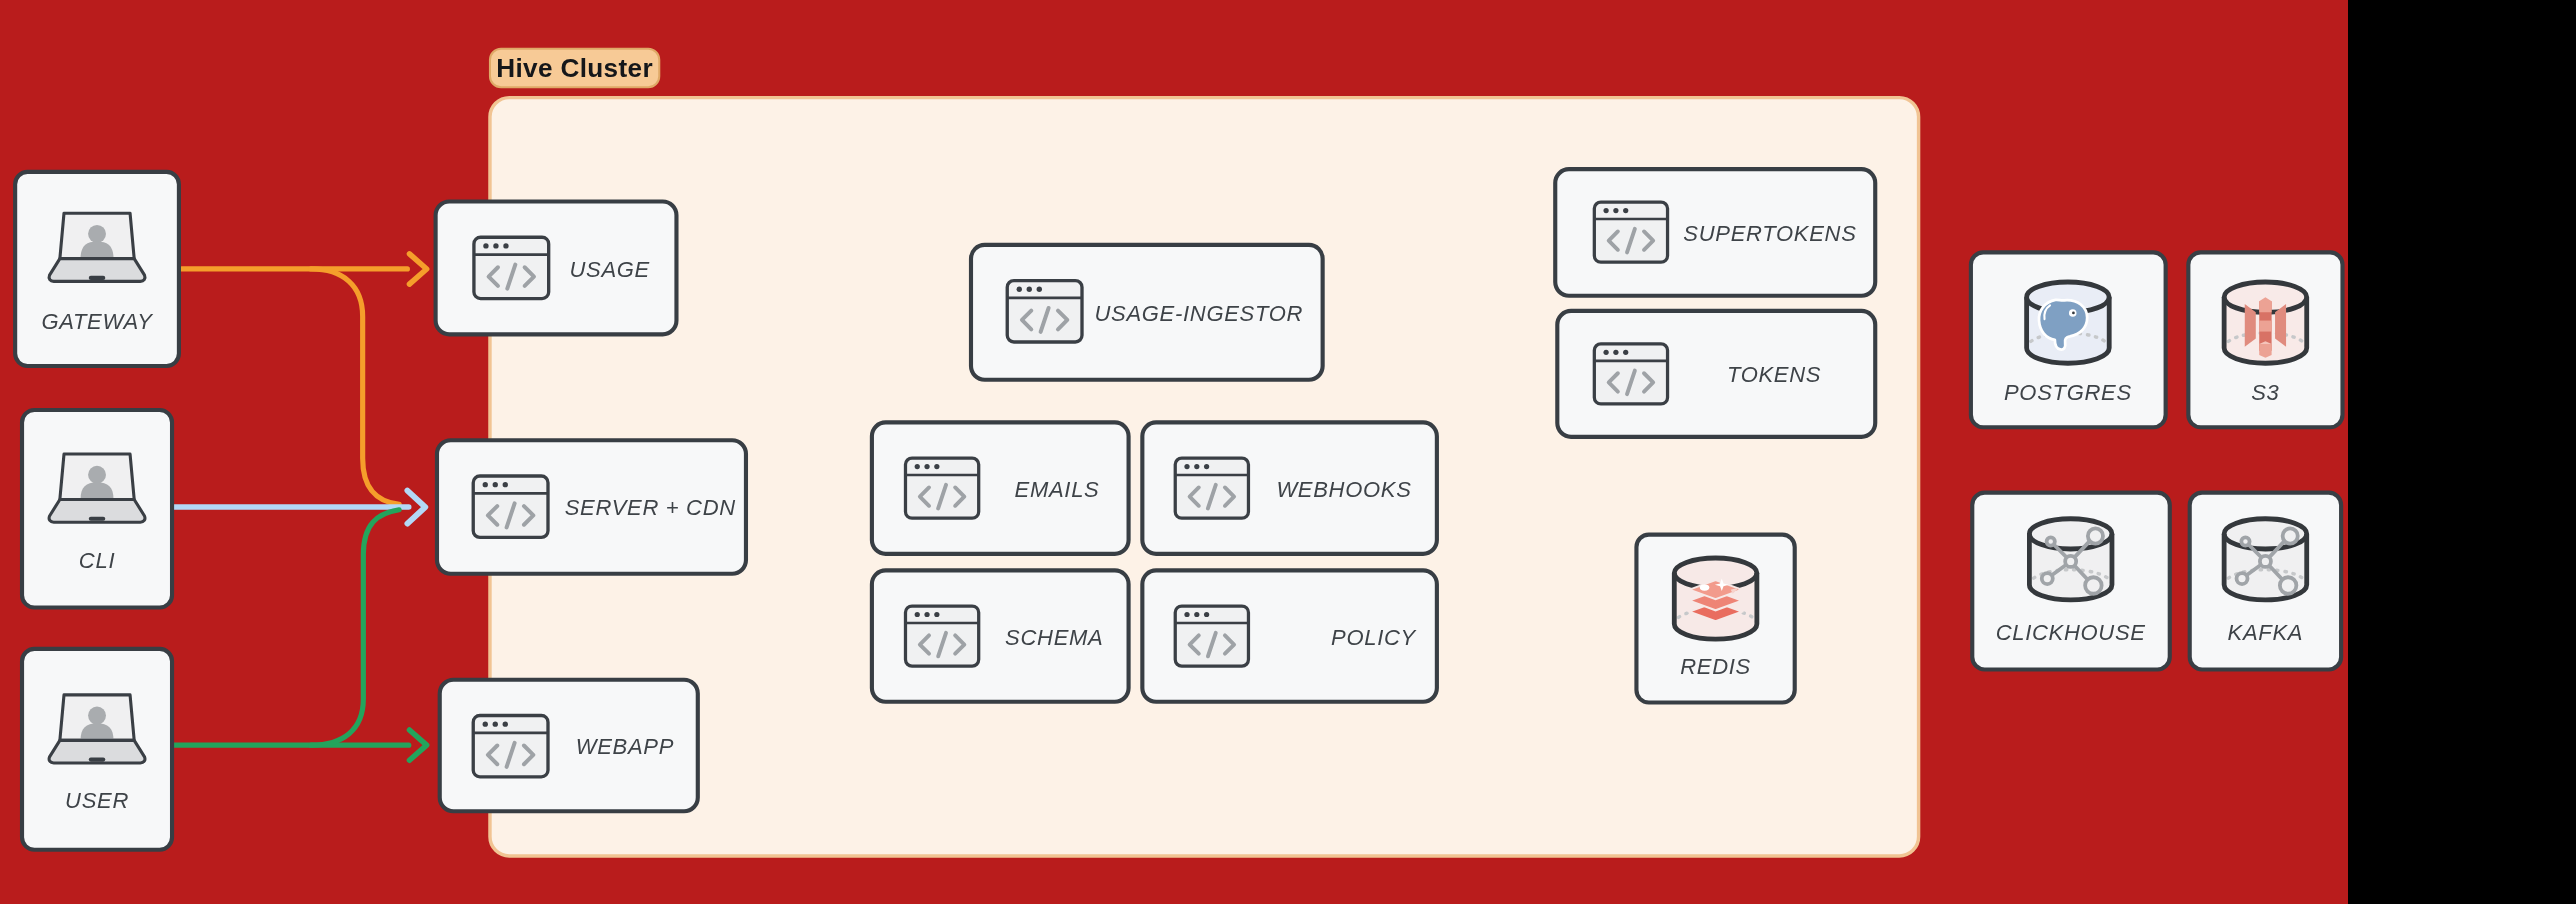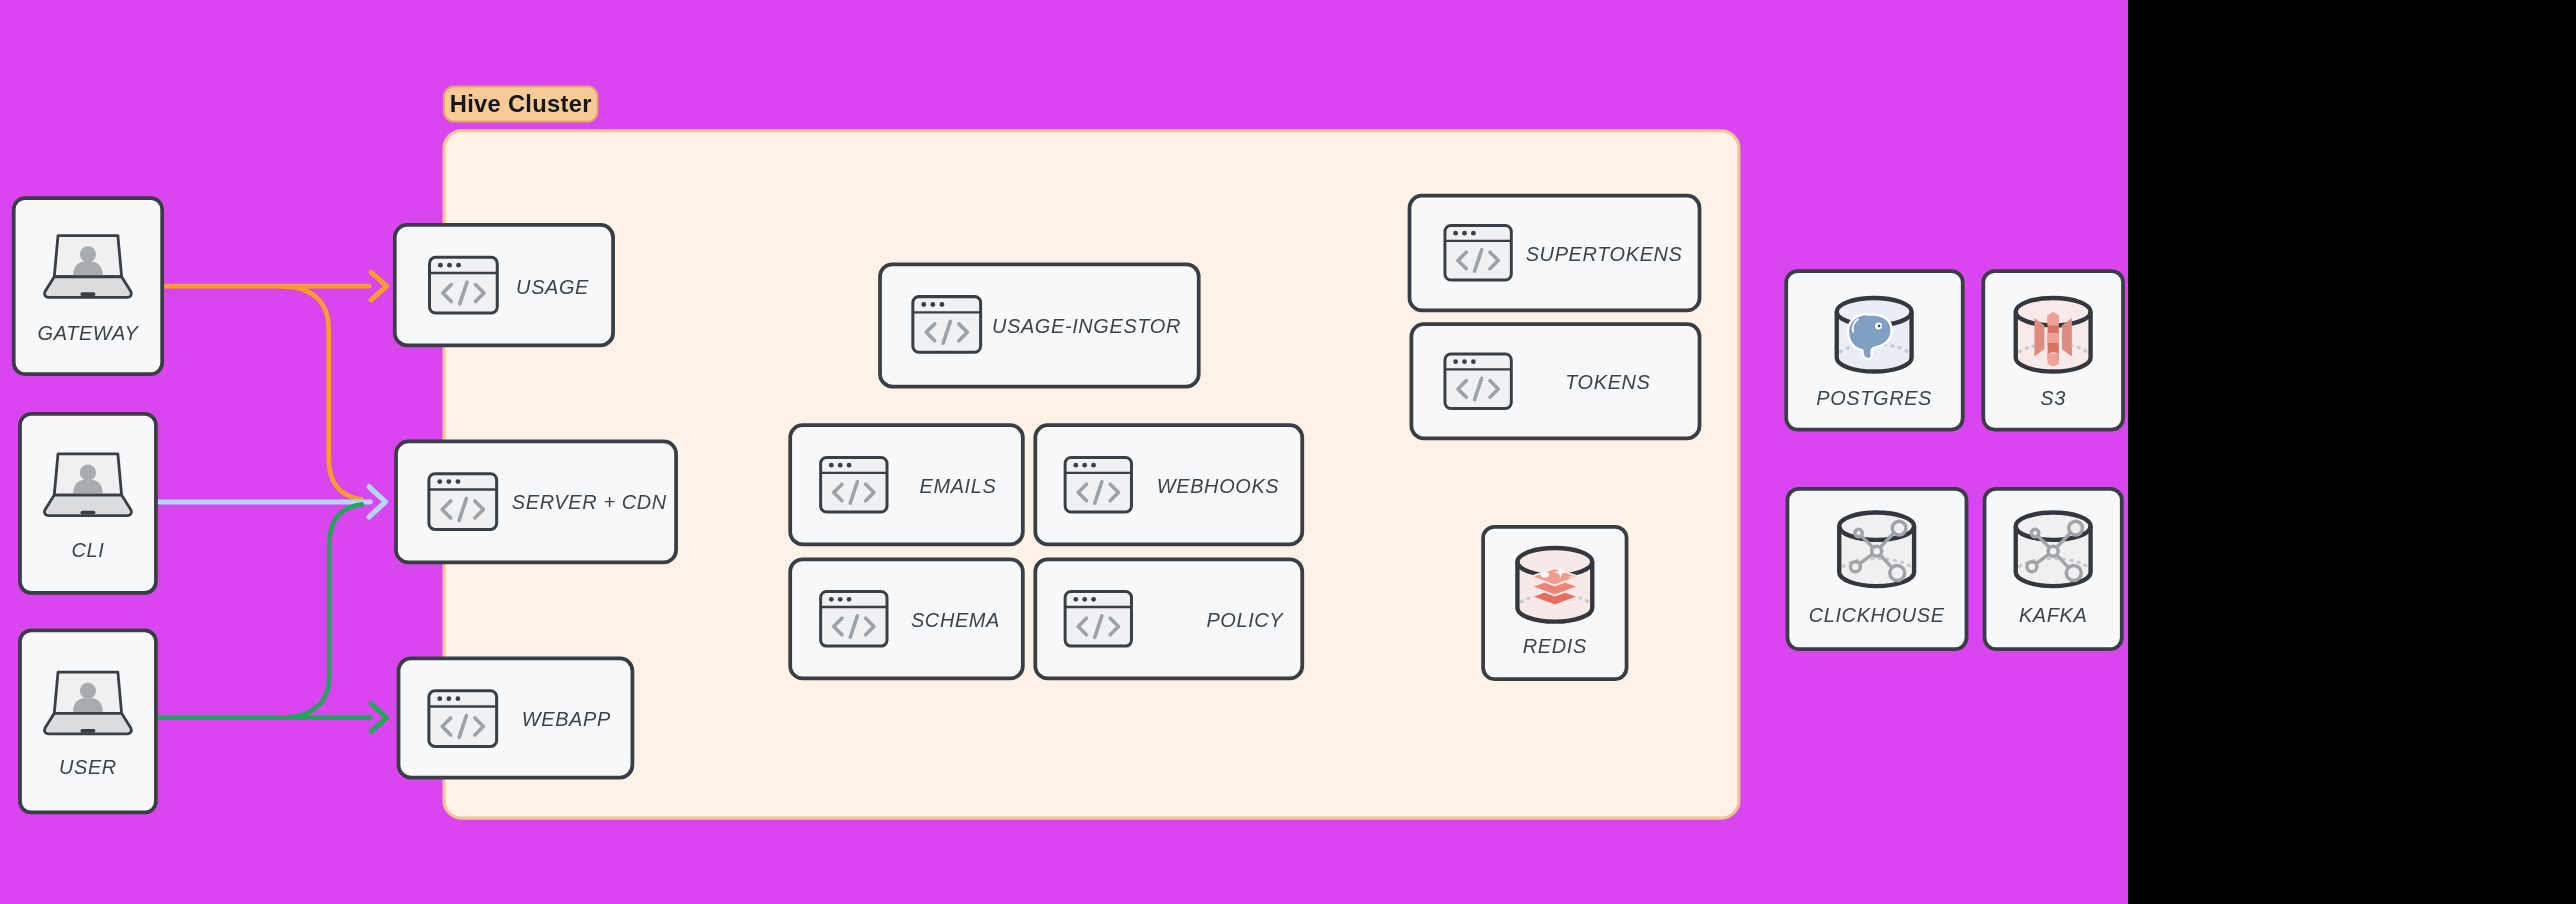--- a/index.html
+++ b/index.html
@@ -1,19 +1,19 @@
 <!DOCTYPE html>
 <html style="font-size:12px"><head>
 <meta charset="utf-8">
 <style>
   html,body{margin:0;padding:0;background:#000;}
   .stage{
     position:relative;
-    width:2128px;height:904px;
-    background:#d946ef;
+    width:2348px;height:904px;
+    background:#b91c1c;
     font-family:"Liberation Sans", sans-serif;
   }
   svg{display:block;width:100%;height:100%;}
   .node-box{fill:#F7F8F9;stroke:#383E44;stroke-width:6;}
   .cluster-rect{fill:#FDF2E7;stroke:#F1C493;stroke-width:5;}
   .hive-pill{fill:#F7CA96;stroke:#DFA967;stroke-width:3;}
   .lbl{
     font-family:"Liberation Sans", sans-serif;
     font-style:italic;
     font-size:32px;

